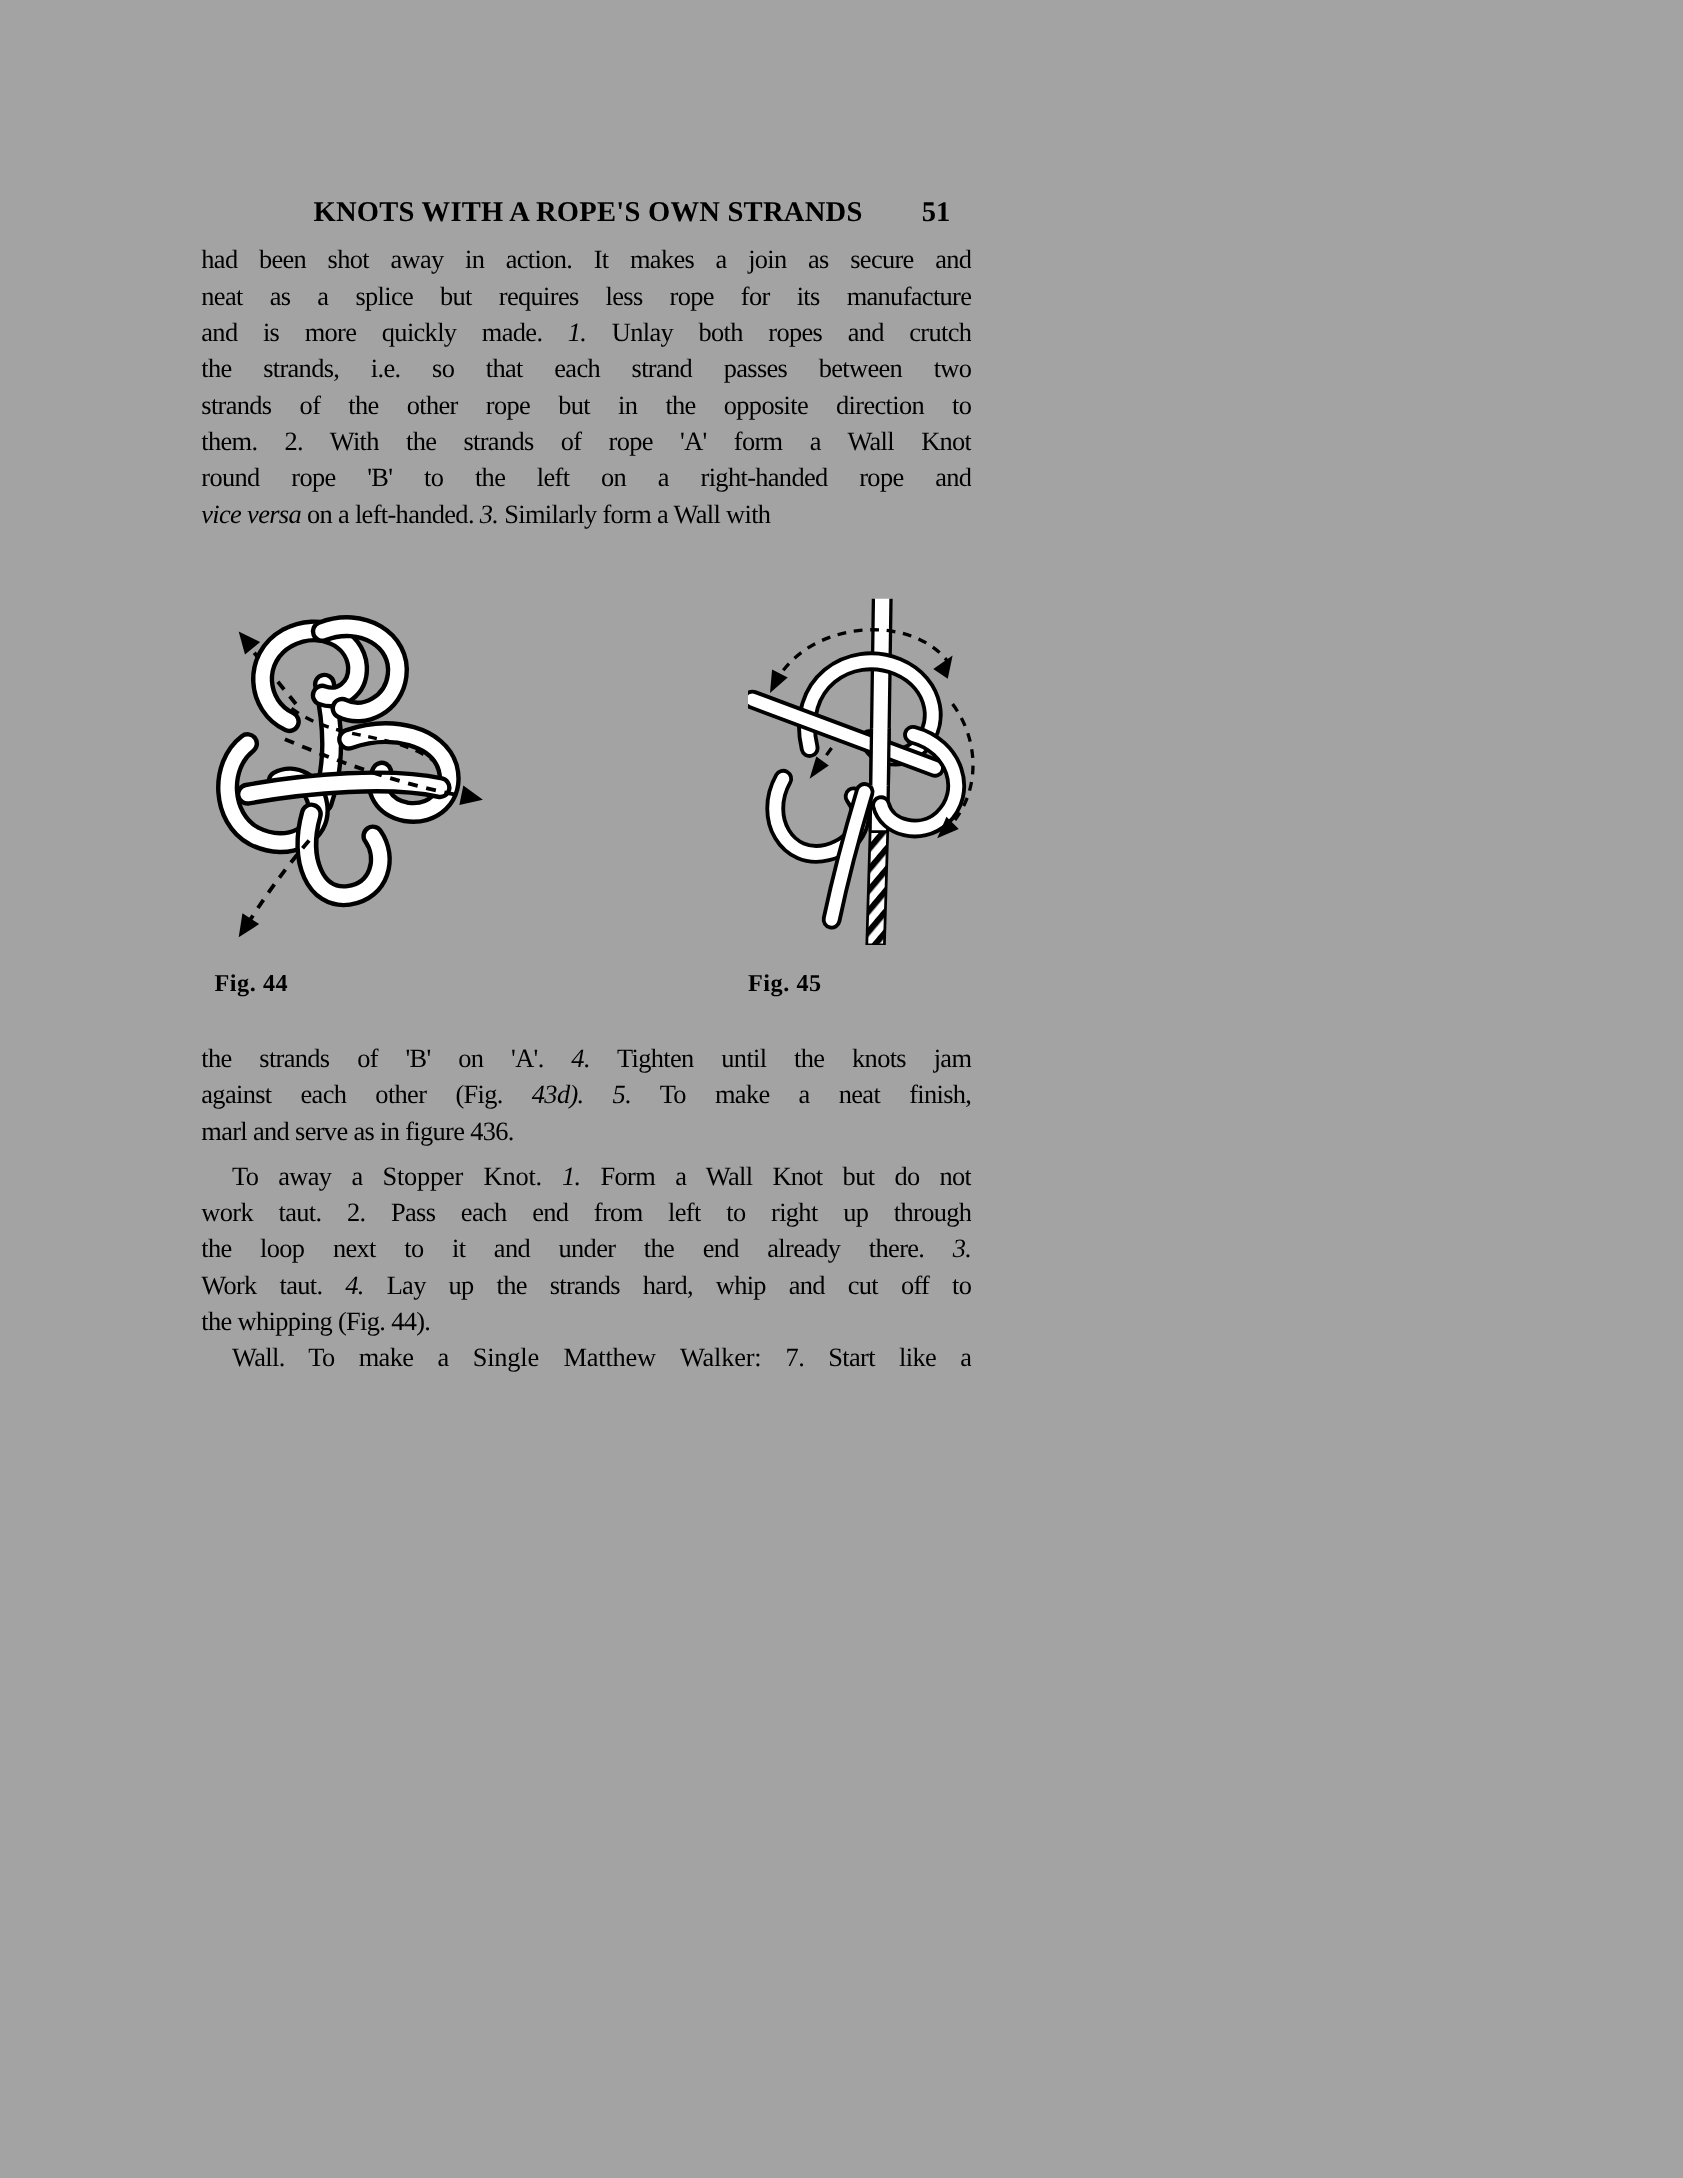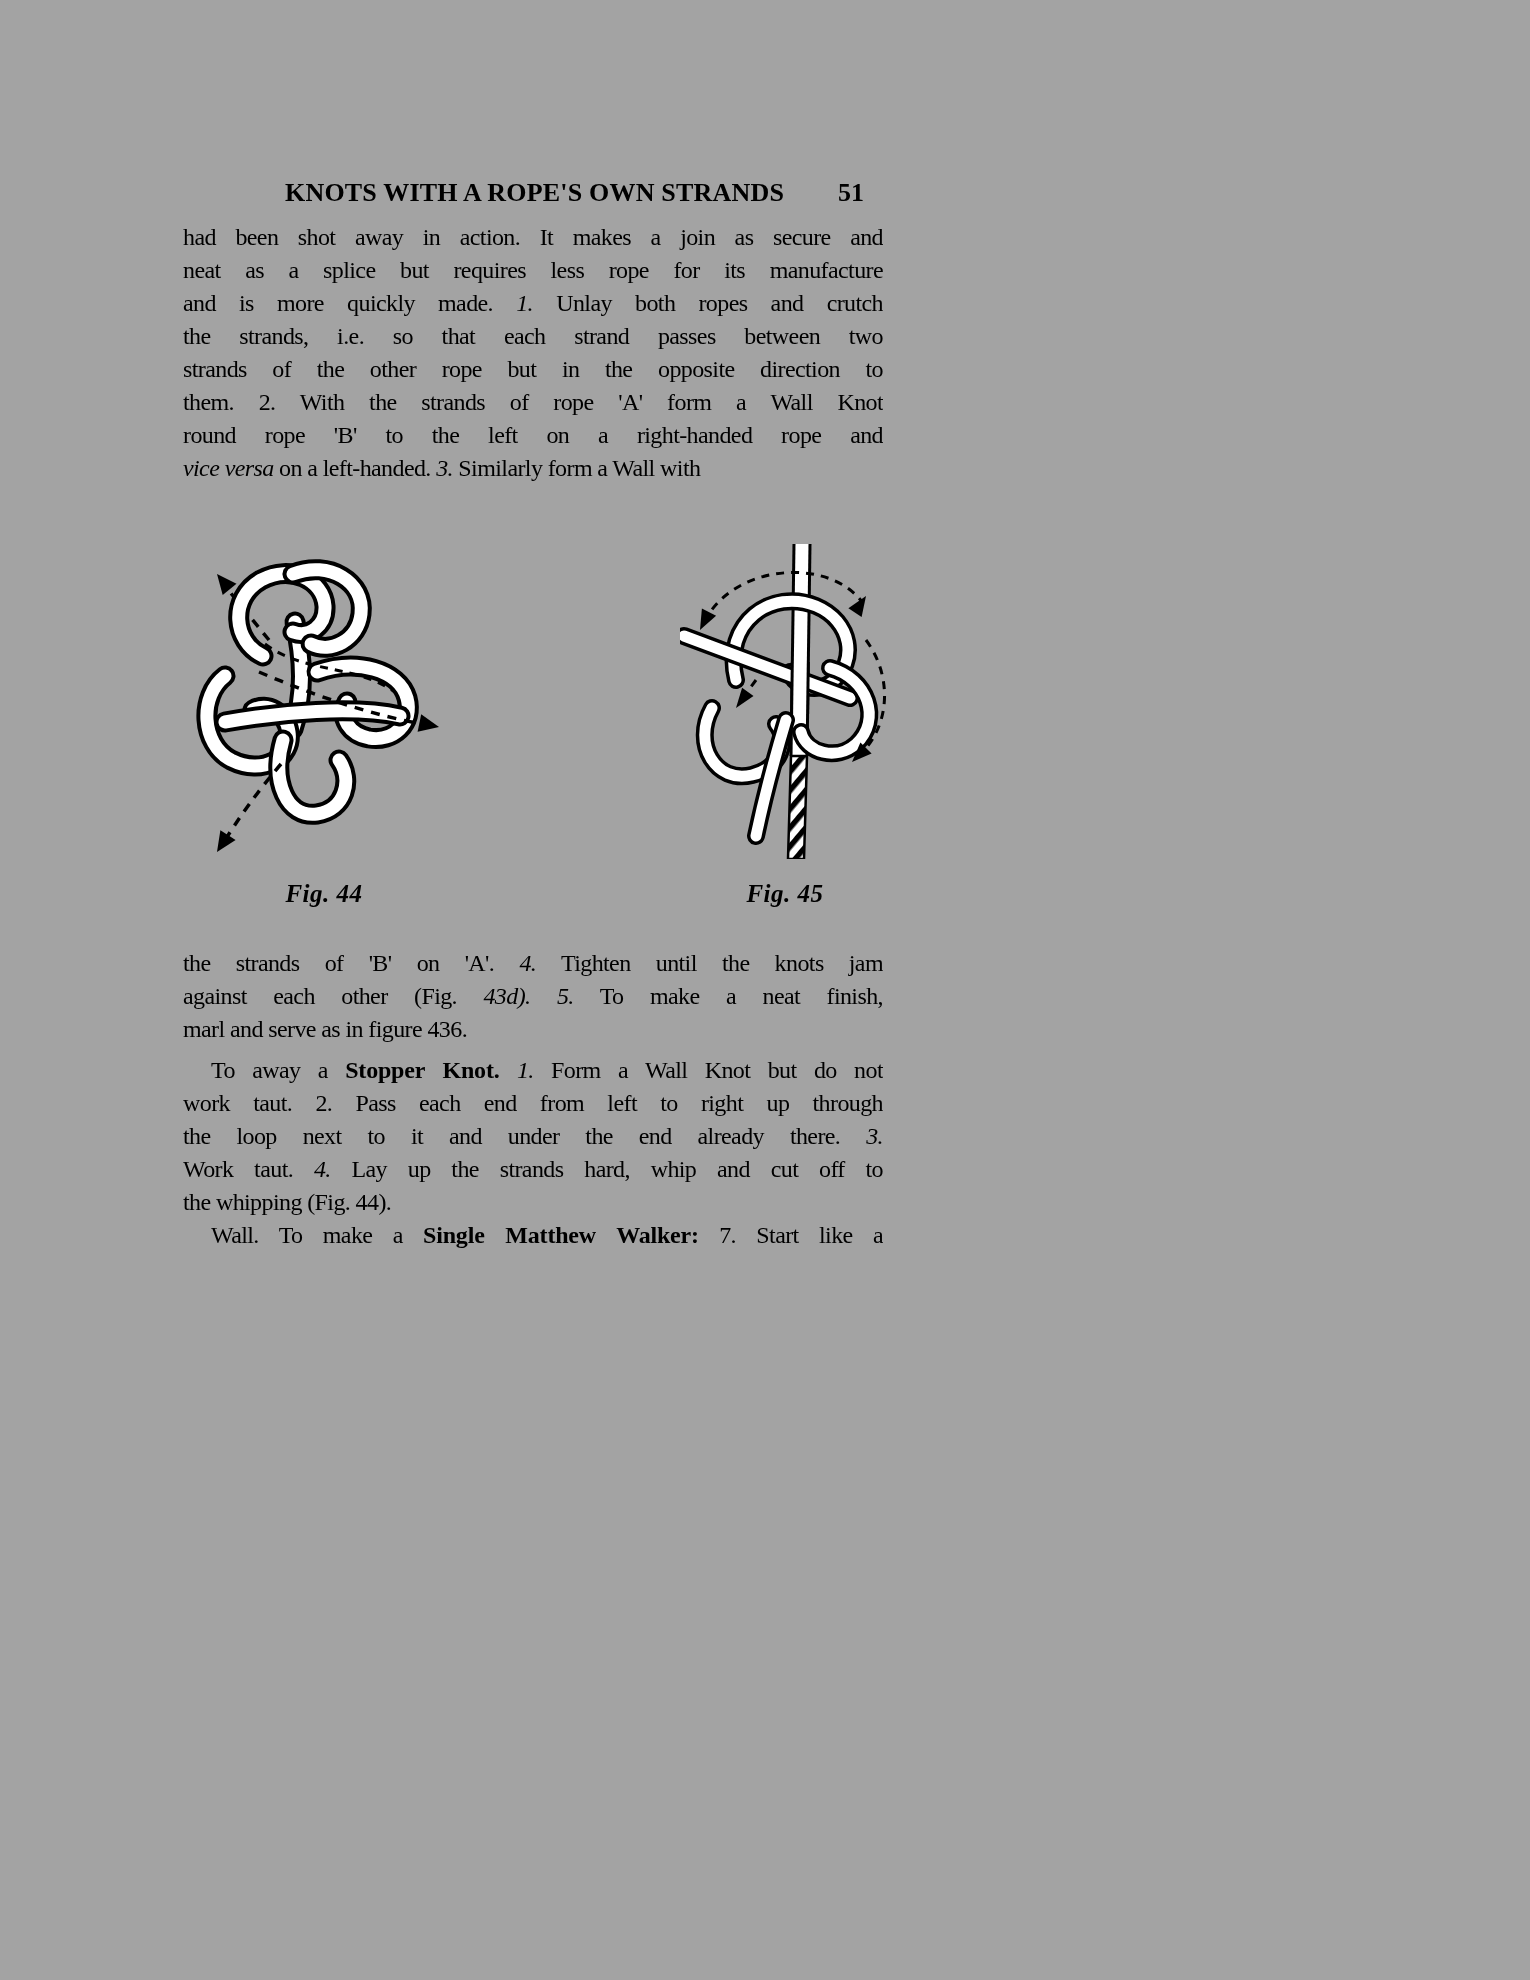--- a/index.html
+++ b/index.html
@@ -31,34 +31,34 @@
   .line {
     font-family:"Liberation Serif", serif;
     font-size:24px; line-height:33px; height:33px;
     letter-spacing:-0.6px;
     overflow:hidden;
     text-align:justify;
   }
   .line.j { text-align-last:justify; }
   .para.indent .line:first-child { text-indent:28px; }
   .i { font-style:italic; }
-  .b { font-weight:bold; letter-spacing:-0.2px; }
+  .b { font-weight:normal; letter-spacing:-0.2px; }
 
   
   .figures { position:absolute; top:544px; left:0; width:700px; height:375px; }
   figure { margin:0; }
   .fig { position:absolute; top:0; }
   .fig44 { left:12px;  width:258px; }
   .fig45 { left:497px; width:210px; }
   .fig svg { display:block; }
   .cap {
-    display:block; text-align:center;
+    display:block; text-align:left;
     font-family:"Liberation Serif", serif;
-    font-weight:bold; font-size:25px; line-height:26px;
-    margin-top:22px; letter-spacing:0.5px;font-style:italic;
+    font-weight:bold; font-size:22px; line-height:26px;
+    margin-top:22px; letter-spacing:0.5px;
   }
 
   
   .rb { fill:none; stroke:#000; stroke-width:21; stroke-linecap:round; }
   .rw { fill:none; stroke:#fff; stroke-width:13; stroke-linecap:round; }
   .rb2 { fill:none; stroke:#000; stroke-width:18; stroke-linecap:round; }
   .rw2 { fill:none; stroke:#fff; stroke-width:11; stroke-linecap:round; }
   .da { fill:none; stroke:#000; stroke-width:3.5; stroke-dasharray:9 8; }
   .da2 { fill:none; stroke:#000; stroke-width:3; stroke-dasharray:8 7; }
   .ah { fill:#000; stroke:none; }

